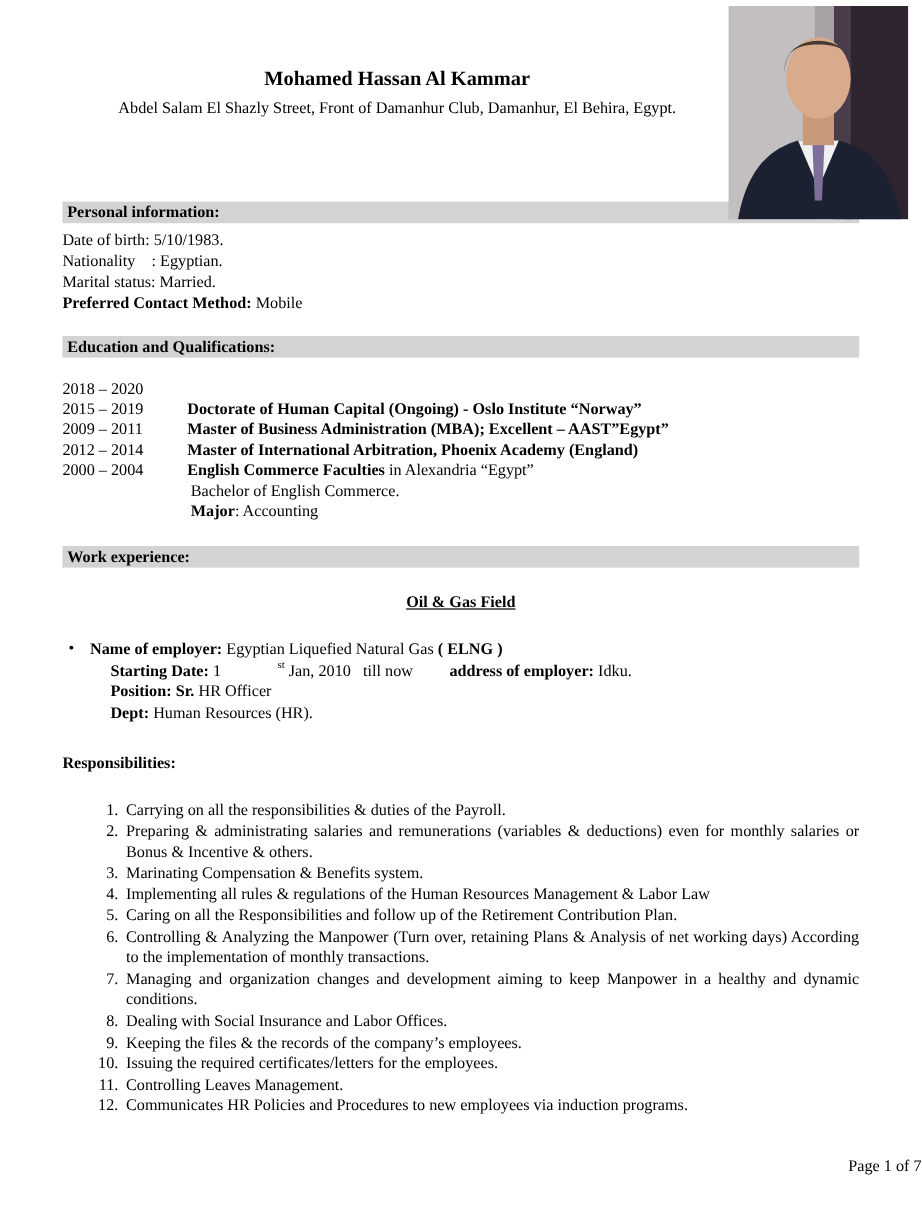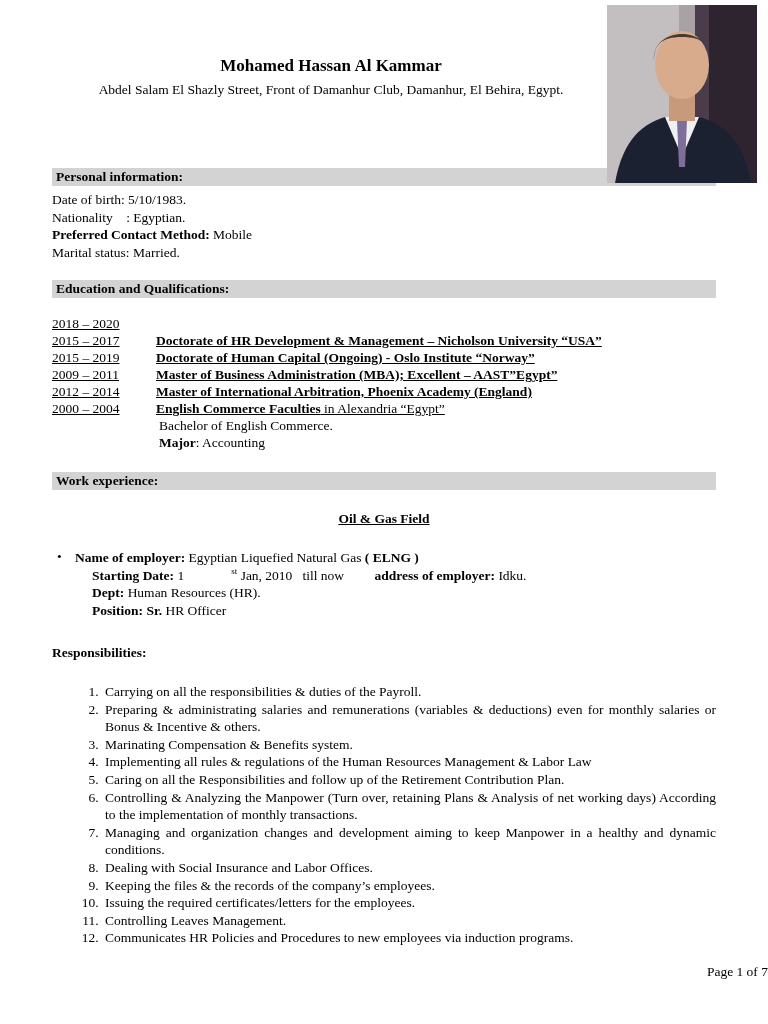--- a/index.html
+++ b/index.html
@@ -32,21 +32,21 @@
     margin: 0;
   }
   .bar-personal { margin-top: 70px; }
   .bar-education { margin-top: 19px; }
   .bar-work { margin-top: 21px; }
 
   .pline { margin: 0; line-height: 17.5px; white-space: pre-wrap; }
   .personal-block { margin-top: 5px; }
 
   .edu-rows { margin-top: 17px; }
-  .edu-row { display: flex; line-height: 17px; text-decoration: underline; }
+  .edu-row { display: flex; line-height: 17px; }
   .edu-row .years { flex: none; width: 104px; }
   .edu-row .desc b { font-weight: bold; }
   .edu-row .desc .rest { white-space: pre-wrap; }
   .edu-sub { margin-left: 107px; line-height: 17px; white-space: pre-wrap; }
 
   .field-title {
     text-align: center;
     font-weight: bold;
     text-decoration: underline;
     margin: 21px 0 0 0;
@@ -106,34 +106,30 @@
     <h1>Mohamed Hassan Al Kammar</h1>
     <p class="address">Abdel Salam El Shazly Street, Front of Damanhur Club, Damanhur, El Behira, Egypt.</p>
   </div>
 
   <div class="section-bar bar-personal">
     <span>Personal information:</span>
   </div>
   <div class="personal-block">
     <p class="pline">Date of birth: 5/10/1983.</p>
     <p class="pline">Nationality    : Egyptian.</p>
+    <p class="pline">Marital status: Married.</p>
     <p class="pline"><b>Preferred Contact Method:</b><span> Mobile</span></p>
-    <p class="pline">Marital status: Married.</p>
   </div>
 
   <div class="section-bar bar-education">
     <span>Education and Qualifications:</span>
   </div>
   <div class="edu-rows">
     <div class="edu-row">
       <span class="years">2018 – 2020</span>
-    </div>
-    <div class="edu-row">
-      <span class="years">2015 – 2017</span>
-      <span class="desc"><b>Doctorate of HR Development &amp; Management – Nicholson University “USA”</b><span class="rest"></span></span>
     </div>
     <div class="edu-row">
       <span class="years">2015 – 2019</span>
       <span class="desc"><b>Doctorate of Human Capital (Ongoing) - Oslo Institute “Norway”</b><span class="rest"></span></span>
     </div>
     <div class="edu-row">
       <span class="years">2009 – 2011</span>
       <span class="desc"><b>Master of Business Administration (MBA); Excellent – AAST”Egypt”</b><span class="rest"></span></span>
     </div>
     <div class="edu-row">
@@ -153,22 +149,22 @@
   </div>
 
   <h3 class="field-title">Oil &amp; Gas Field</h3>
 
   <div class="employer-block">
     <div class="bullet-row">
       <span class="bullet">•</span>
       <div class="bullet-body">
         <div><b>Name of employer:</b><span> Egyptian Liquefied Natural Gas </span><b>( ELNG )</b></div>
         <div class="indent"><b>Starting Date:</b><span> 1</span><sup>st</sup><span> Jan, 2010   till now         </span><b>address of employer:</b><span> Idku.</span></div>
+        <div class="indent"><b>Position: Sr.</b><span> HR Officer</span></div>
         <div class="indent"><b>Dept:</b><span> Human Resources (HR).</span></div>
-        <div class="indent"><b>Position: Sr.</b><span> HR Officer</span></div>
       </div>
     </div>
   </div>
 
   <p class="resp-title">Responsibilities:</p>
 
   <ol class="resp-list">
     <li>Carrying on all the responsibilities &amp; duties of the Payroll.</li>
     <li>Preparing &amp; administrating salaries and remunerations (variables &amp; deductions) even for monthly salaries or Bonus &amp; Incentive &amp; others.</li>
     <li>Marinating Compensation &amp; Benefits system.</li>

